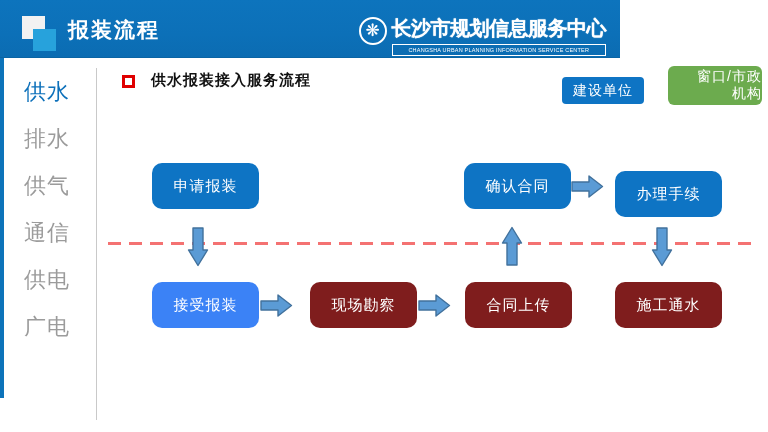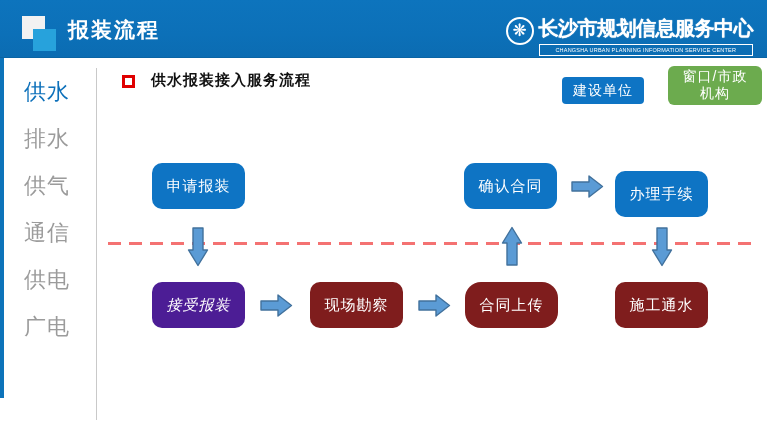--- a/index.html
+++ b/index.html
@@ -1,21 +1,21 @@
 <!DOCTYPE html>
 <html><head>
 <meta charset="utf-8">
 <style>
   * { margin:0; padding:0; box-sizing:border-box; }
   html,body { width:768px; height:432px; overflow:hidden; background:#fff;
     font-family:"Liberation Sans", sans-serif; }
   .stage { position:relative; width:768px; height:432px; background:#fff; }
 
   
-  .topbar { position:absolute; left:0; top:0; width:767px; height:58px;
+  .topbar { position:absolute; left:0; top:0; width:620px; height:58px;
     background:linear-gradient(180deg,#0d74bd 0%, #0c70b8 60%, #0b6cb2 100%);
     border-bottom:1px solid #0a64a4; }
   .logo { position:absolute; left:22px; top:16px; width:38px; height:38px; }
   .logo .sq-white { position:absolute; left:0; top:0; width:23px; height:23px; background:#f2f2f2; }
   .logo .sq-blue  { position:absolute; left:11px; top:13px; width:23px; height:22px; background:#27a2dc; }
   .topbar-title { position:absolute; left:68px; top:16px; color:#fff; font-size:21px;
     font-weight:bold; letter-spacing:2px; }
   .org { position:absolute; right:14px; top:15px; display:flex; align-items:flex-start; }
   .org-emblem { width:28px; height:28px; border:2px solid #fff; border-radius:50%;
     color:#fff; font-size:17px; line-height:24px; text-align:center; margin-right:5px; margin-top:2px; }
@@ -37,35 +37,35 @@
   .bullet { position:absolute; left:122px; top:75px; width:13px; height:13px;
     border:3px solid #e00000; background:#fff; }
   .section-title { position:absolute; left:151px; top:71px; font-size:15px; font-weight:bold;
     color:#111; letter-spacing:1px; }
 
   
   .chip { position:absolute; color:#fff; text-align:center; font-size:14px; }
   .chip-blue { left:562px; top:77px; width:82px; height:27px; line-height:27px;
     background:#0e74c4; border-radius:4px; letter-spacing:1px; }
   .chip-green { left:668px; top:66px; width:94px; height:39px; background:#6cab4e;
-    border-radius:6px; padding-top:2px; line-height:17px; letter-spacing:1px; }
+    border-radius:6px; padding-top:2px; line-height:17px; letter-spacing:1px;text-align:right; }
 
   
-  .node { position:absolute; width:93px; height:46px; border-radius:10px;
+  .node { position:absolute; width:107px; height:46px; border-radius:10px;
     display:flex; align-items:center; justify-content:center;
     color:#fff; font-size:15px; letter-spacing:1px; z-index:2; }
   .node-blue  { background:#0e74c4; }
-  .node-red   { background:#4c1d95;font-style:italic; }
+  .node-red   { background:#3b82f6; }
   .node-green { background:#7f1d1d; }
   .n-apply        { left:152px; top:163px; }
   .n-confirm      { left:464px; top:163px;border-radius:11px; }
   .n-handle       { left:615px; top:171px; }
   .n-accept       { left:152px; top:282px; }
   .n-survey       { left:310px; top:282px; }
-  .n-upload       { left:465px; top:282px;border-radius:16px; }
+  .n-upload       { left:465px; top:282px; }
   .n-construction { left:615px; top:282px;text-align:center; }
 
   
   .arrow { position:absolute; z-index:3; }
   .ar-1 { left:571px; top:174px; }   
   .ar-2 { left:260px; top:293px; }   
   .ar-3 { left:418px; top:293px; }   
   .av-down1 { left:187px; top:227px; } 
   .av-up    { left:501px; top:226px; } 
   .av-down2 { left:651px; top:227px; } 

